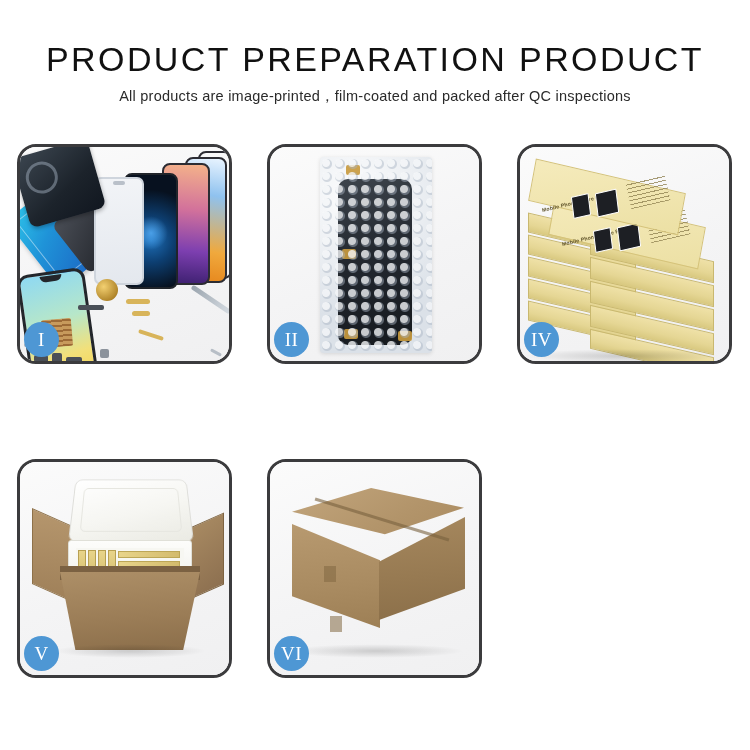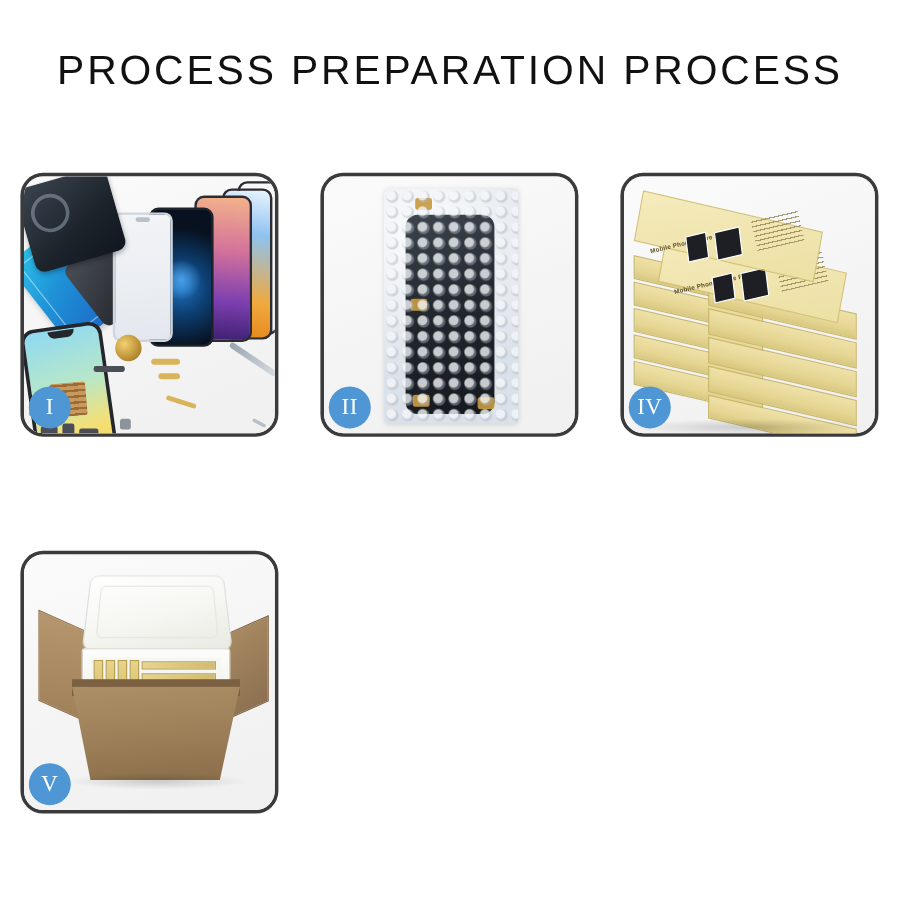--- a/index.html
+++ b/index.html
@@ -392,21 +392,22 @@
     position: absolute; border-radius: 50%;
     background: radial-gradient(ellipse, rgba(0,0,0,.16), rgba(0,0,0,0) 70%);
   }
 </style>
 </head>
 <body>
 
 <div id="infographic">
 
   <div class="header">
-    <div class="main-title">PROCESS PREPARATION PROCESS</div>
+    <div class="main-title">PRODUCT PREPARATION PRODUCT</div>
+    <div class="sub-title">All products are image-printed，film-coated and packed after QC inspections</div>
   </div>
 
   <div class="panel-grid">
 
     <div class="panel">
       <div class="panel-inner">
 
         <div class="ph ph-film"></div>
         <div class="ph ph-film-dark"></div>
 
@@ -504,15 +505,29 @@
           <div class="c5-yellow-h" style="top:23px;"></div>
           <div class="c5-yellow-h" style="top:33px;"></div>
         </div>
         <div class="c5-body-top"></div>
         <div class="c5-body"></div>
         <div class="shadow-soft" style="left:34px;top:182px;width:152px;height:14px;"></div>
       </div>
       <div class="badge">V</div>
     </div>
 
+    <div class="panel">
+      <div class="panel-inner">
+        <div class="c6">
+          <div class="c6-top"></div>
+          <div class="c6-left"></div>
+          <div class="c6-right"></div>
+          <div class="c6-seam"></div>
+          <div class="c6-tape" style="left:40px;top:78px;"></div>
+          <div class="c6-tape" style="left:46px;top:128px;"></div>
+        </div>
+        <div class="shadow-soft" style="left:18px;top:182px;width:176px;height:14px;"></div>
+      </div>
+      <div class="badge">VI</div>
+    </div>
 
   </div>
 </div>
 
 </body></html>

